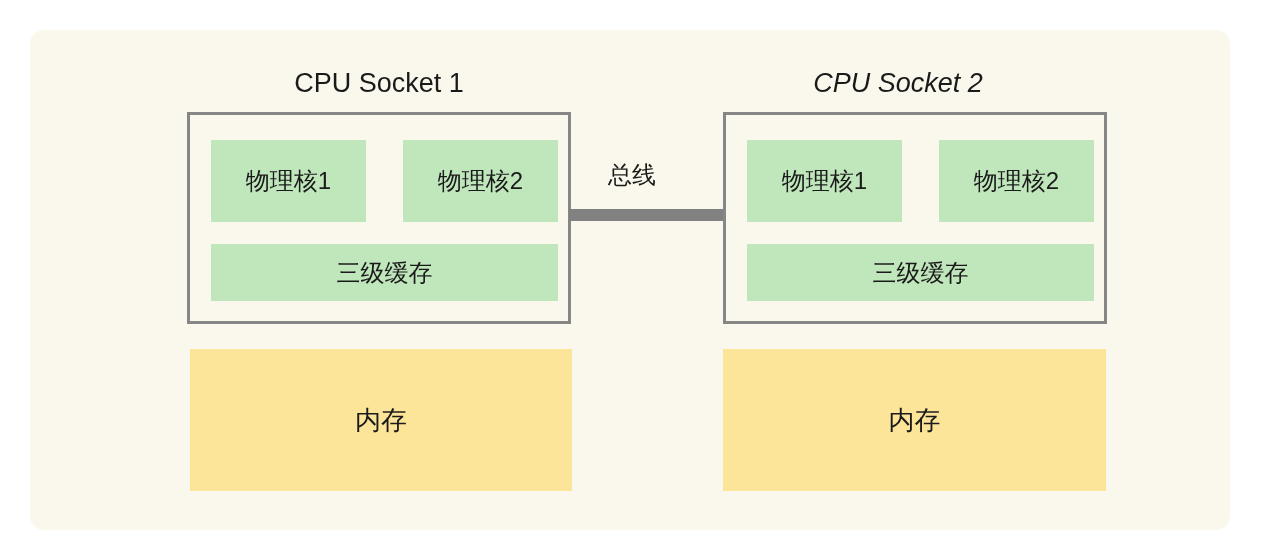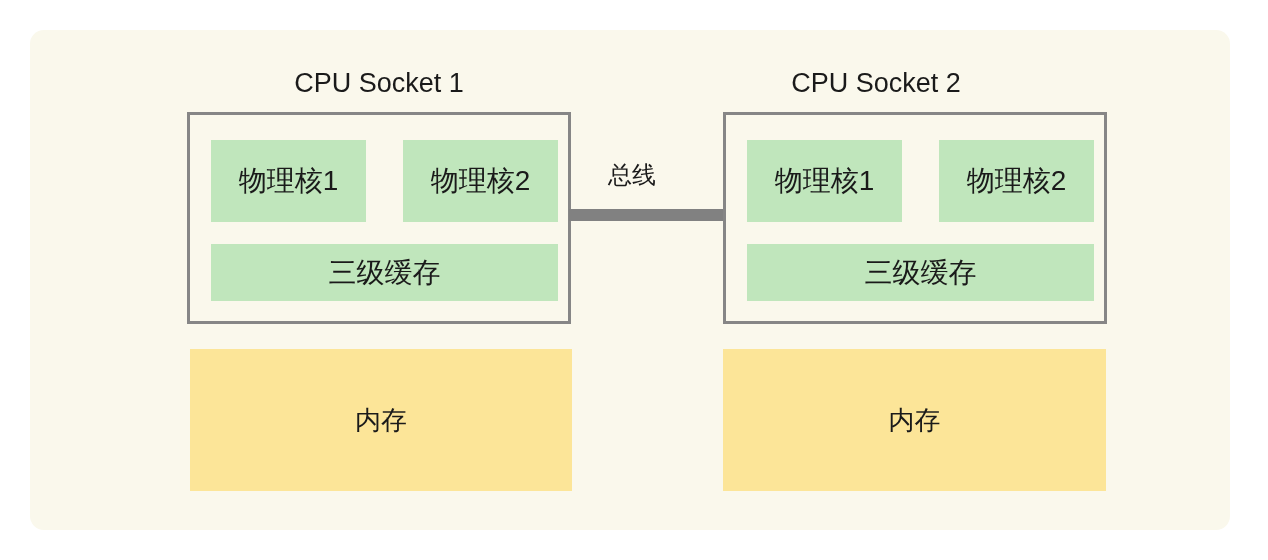--- a/index.html
+++ b/index.html
@@ -36,41 +36,41 @@
   .socket-title {
     position: absolute;
     font-size: 27px;
     line-height: 1;
     color: #1a1a1a;
     white-space: nowrap;
     text-align: center;
     font-weight: 400;
   }
   #socket1-title { left: 187px; top: 70px; width: 384px; }
-  #socket2-title { left: 684px; top: 70px; width: 384px; }
+  #socket2-title { left: 706px; top: 70px; width: 384px; font-style: italic; }
 
   
   .socket-box {
     position: absolute;
     border: 3px solid #868686;
     box-sizing: border-box;
     background: transparent;
   }
   #socket1-box { left: 187px; top: 112px; width: 384px; height: 212px; }
   #socket2-box { left: 723px; top: 112px; width: 384px; height: 212px; }
 
   
   .green-block {
     position: absolute;
     background: #c0e6bc;
     display: flex;
     align-items: center;
     justify-content: center;
     color: #1a1a1a;
-    font-size: 28px;
+    font-size: 24px;
     line-height: 1;
     box-sizing: border-box;
   }
 
   
   #s1-core1  { left: 211px; top: 140px; width: 155px; height: 82px; }
   #s1-core2  { left: 403px; top: 140px; width: 155px; height: 82px; }
   #s1-cache  { left: 211px; top: 244px; width: 347px; height: 57px; }
 
   

